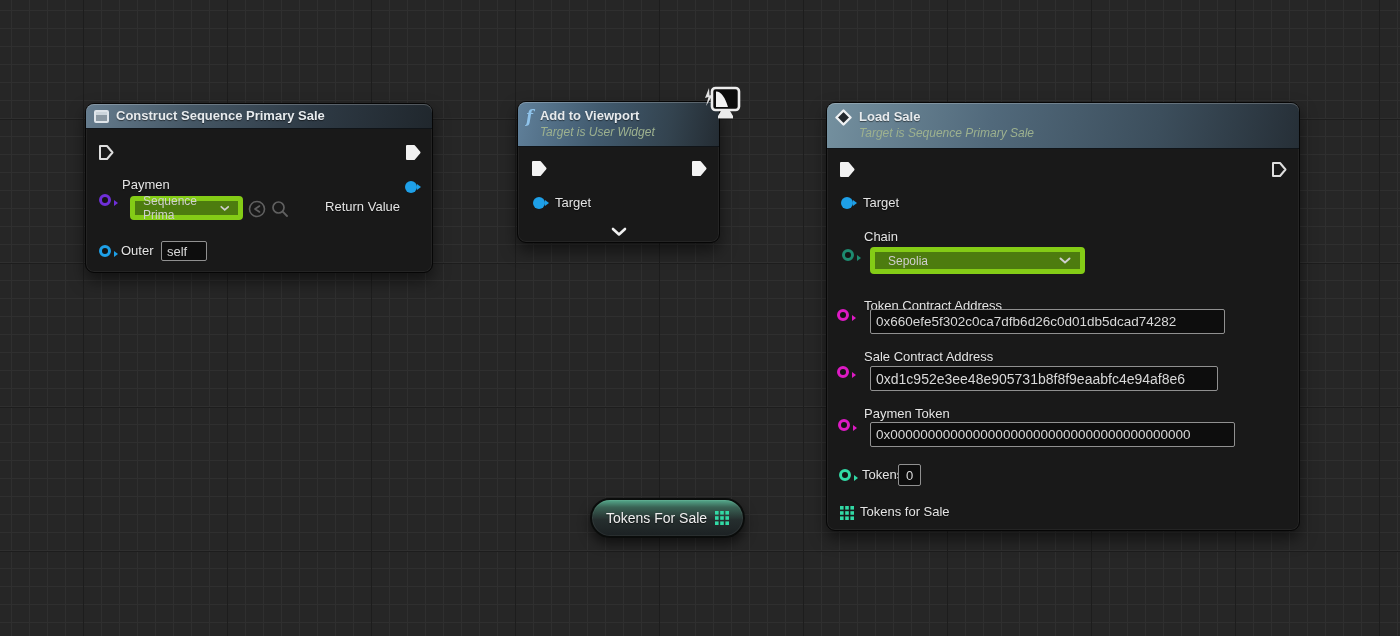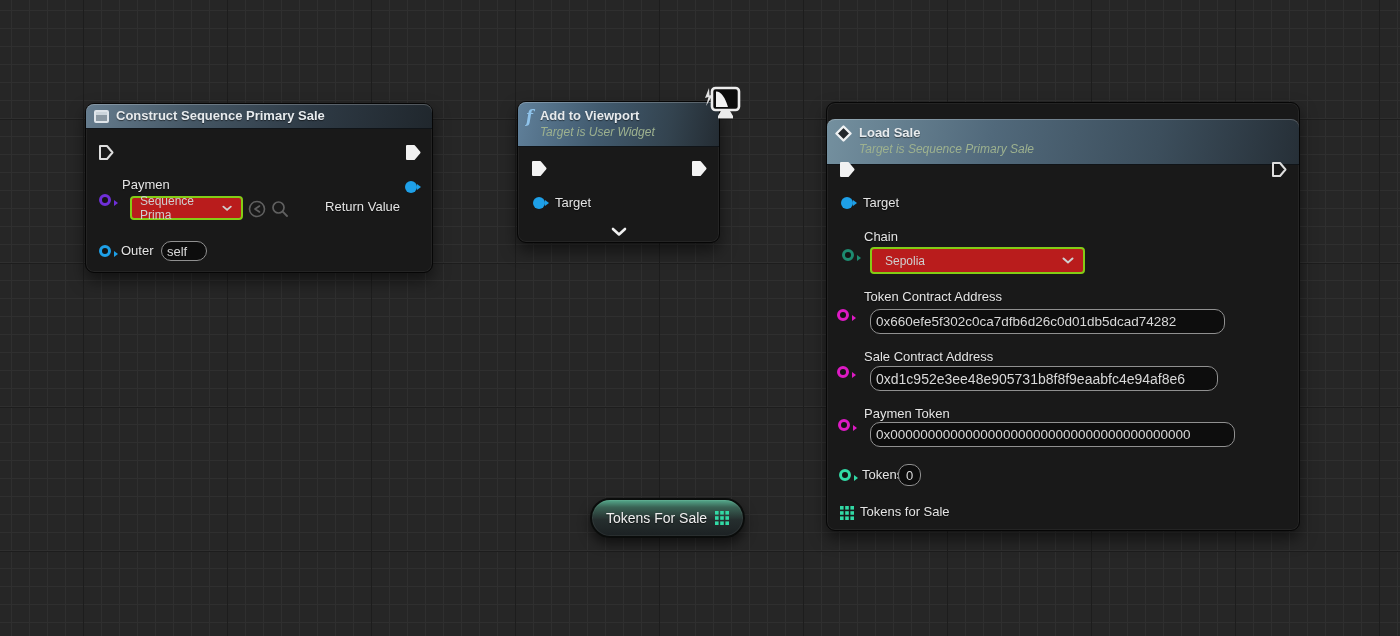--- a/index.html
+++ b/index.html
@@ -26,21 +26,21 @@
     position:absolute; left:0; top:0; right:0;
     border-radius:8px 8px 0 0; border-bottom:1px solid #101418;
     display:flex; align-items:flex-start; padding:3px 10px 0 8px; gap:7px;
     box-shadow:inset 0 1px 0 rgba(255,255,255,.22);
   }
   .hdr-construct { height:25px; align-items:center; padding-top:0;
     background:linear-gradient(100deg,#667d8f 0%,#465866 30%,#2e3a45 65%,#20272d 100%); }
   .hdr-viewport { height:45px;
     background:linear-gradient(100deg,#60809a 0%,#415a6e 40%,#33434f 75%,#242c33 100%); }
   .hdr-loadsale { height:46px;
-    background:linear-gradient(100deg,#74909f 0%,#51697b 35%,#3c4e5c 70%,#262f37 100%);margin-top:16px; }
+    background:linear-gradient(100deg,#74909f 0%,#51697b 35%,#3c4e5c 70%,#262f37 100%); }
   .node-title { color:#e7ebee; font-size:13px; font-weight:bold; line-height:22px; white-space:nowrap;
     text-shadow:0 1px 1px rgba(0,0,0,.5); }
   .node-subtitle { color:#9db18f; font-size:12px; font-style:italic; line-height:15px; margin-top:-2px; white-space:nowrap; }
   .hdr-text { display:flex; flex-direction:column; }
 
   .construct-icon { width:15px; height:13px; border:2px solid #dfe5ea; border-radius:2px;
     background:linear-gradient(to bottom,#ccd5db 0%,#ccd5db 38%,#8b98a2 38%,#8b98a2 100%); }
   .fn-icon { font-family:"DejaVu Serif", serif; font-style:italic; font-weight:bold;
     color:#8fc3ea; font-size:16px; line-height:20px; margin-top:2px; }
 
@@ -51,23 +51,23 @@
   .dpin.ring { width:12px; height:12px; border:3.5px solid var(--c); background:#131313; }
   .pin-object { --c:#1ea0e8; }
   .pin-class  { --c:#6f2fd8; }
   .pin-string { --c:#dd1ac4; }
   .pin-enum   { --c:#1d8a70; }
   .pin-int    { --c:#32d9a5; }
 
   .pin-label { position:absolute; color:#e4e4e4; font-size:13px; white-space:nowrap;
     text-shadow:0 1px 1px rgba(0,0,0,.6); }
 
-  .text-field { position:absolute; background:#0d0d0d; border:1px solid #909090; border-radius:10px;
+  .text-field { position:absolute; background:#0d0d0d; border:1px solid #909090; border-radius:2px;
     color:#d8d8d8; font-family:"Liberation Sans", sans-serif; font-size:13px; padding:0 5px; outline:none; }
-  .dropdown { position:absolute; background:#b91c1c; border:2px solid #84cc16; border-radius:4px;
+  .dropdown { position:absolute; background:#4d7c0f; border:5px solid #84cc16; border-radius:4px;
     color:#cfcfcf; font-size:12px; display:flex; align-items:center; justify-content:space-between;
     padding:0 9px 0 13px; cursor:pointer; }
   .gray-icon { position:absolute; opacity:.55; }
 
   .array-icon { display:inline-block; }
 
   .var-node { position:absolute; z-index:2; width:155px; height:40px; border-radius:20px;
     border:2px solid #0a0c0b;
     background:linear-gradient(180deg,#55ab8d 0%,#3a6355 20%,#252e2e 55%,#1c2123 100%);
     box-shadow:0 6px 12px rgba(0,0,0,.55), inset 0 0 0 1px rgba(255,255,255,.06);
@@ -182,21 +182,21 @@
 
     <div class="pin-label" style="left:37px; top:126px;">Chain</div>
     <span class="dpin ring pin-enum" style="left:15px; top:146px;"></span>
     <div class="dropdown" style="left:43px; top:144px; width:215px; height:27px;">
       <span>Sepolia</span>
       <svg width="12" height="8" viewBox="0 0 12 8">
         <path d="M1.5 1.5 L6 5.5 L10.5 1.5" fill="none" stroke="#cfcfcf" stroke-width="2" stroke-linecap="round"></path>
       </svg>
     </div>
 
-    <div class="pin-label" style="left:37px; top:186px;">Token Contract Address</div>
+    <div class="pin-label" style="left:37px; top:195px;">Token Contract Address</div>
     <span class="dpin ring pin-string" style="left:10px; top:206px;"></span>
     <input class="text-field" style="left: 43px; top: 206px; width: 355px; height: 25px; font-size: 13.5px;" readonly="" value="0x660efe5f302c0ca7dfb6d26c0d01db5dcad74282">
 
     <div class="pin-label" style="left:37px; top:246px;">Sale Contract Address</div>
     <span class="dpin ring pin-string" style="left:10px; top:263px;"></span>
     <input class="text-field" style="left: 43px; top: 263px; width: 348px; height: 25px; font-size: 14px;" readonly="" value="0xd1c952e3ee48e905731b8f8f9eaabfc4e94af8e6">
 
     <div class="pin-label" style="left:37px; top:303px;">Paymen Token</div>
     <span class="dpin ring pin-string" style="left:11px; top:316px;"></span>
     <input class="text-field" style="left: 43px; top: 319px; width: 365px; height: 25px; font-size: 13.5px;" readonly="" value="0x0000000000000000000000000000000000000000">

